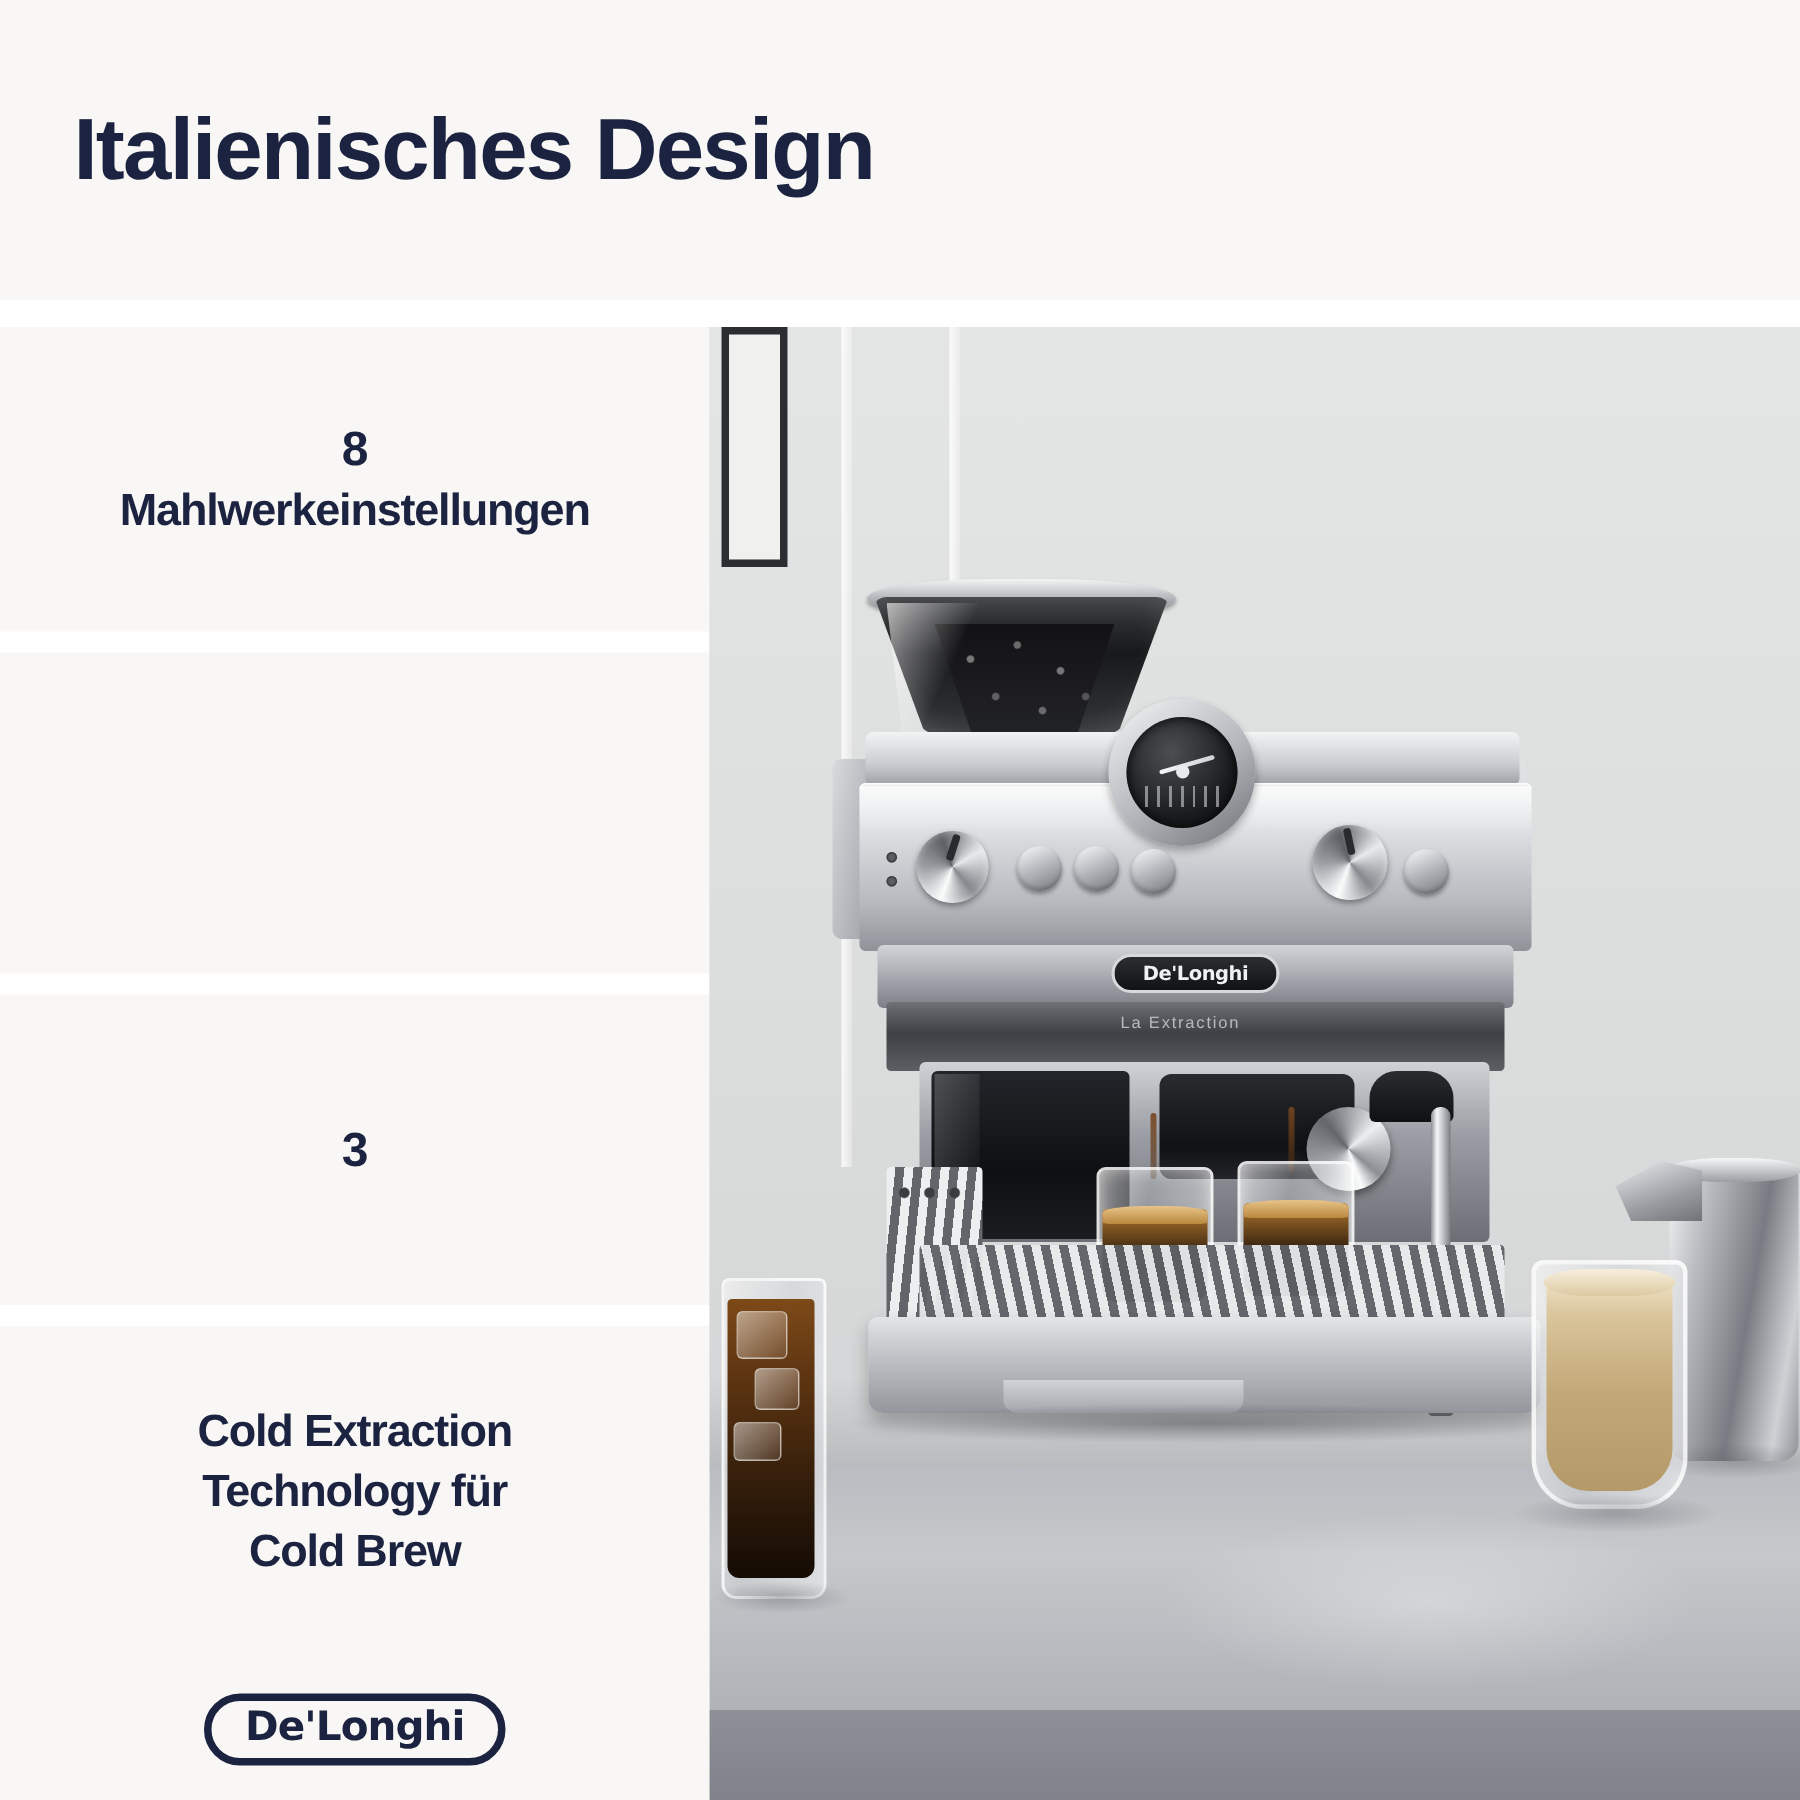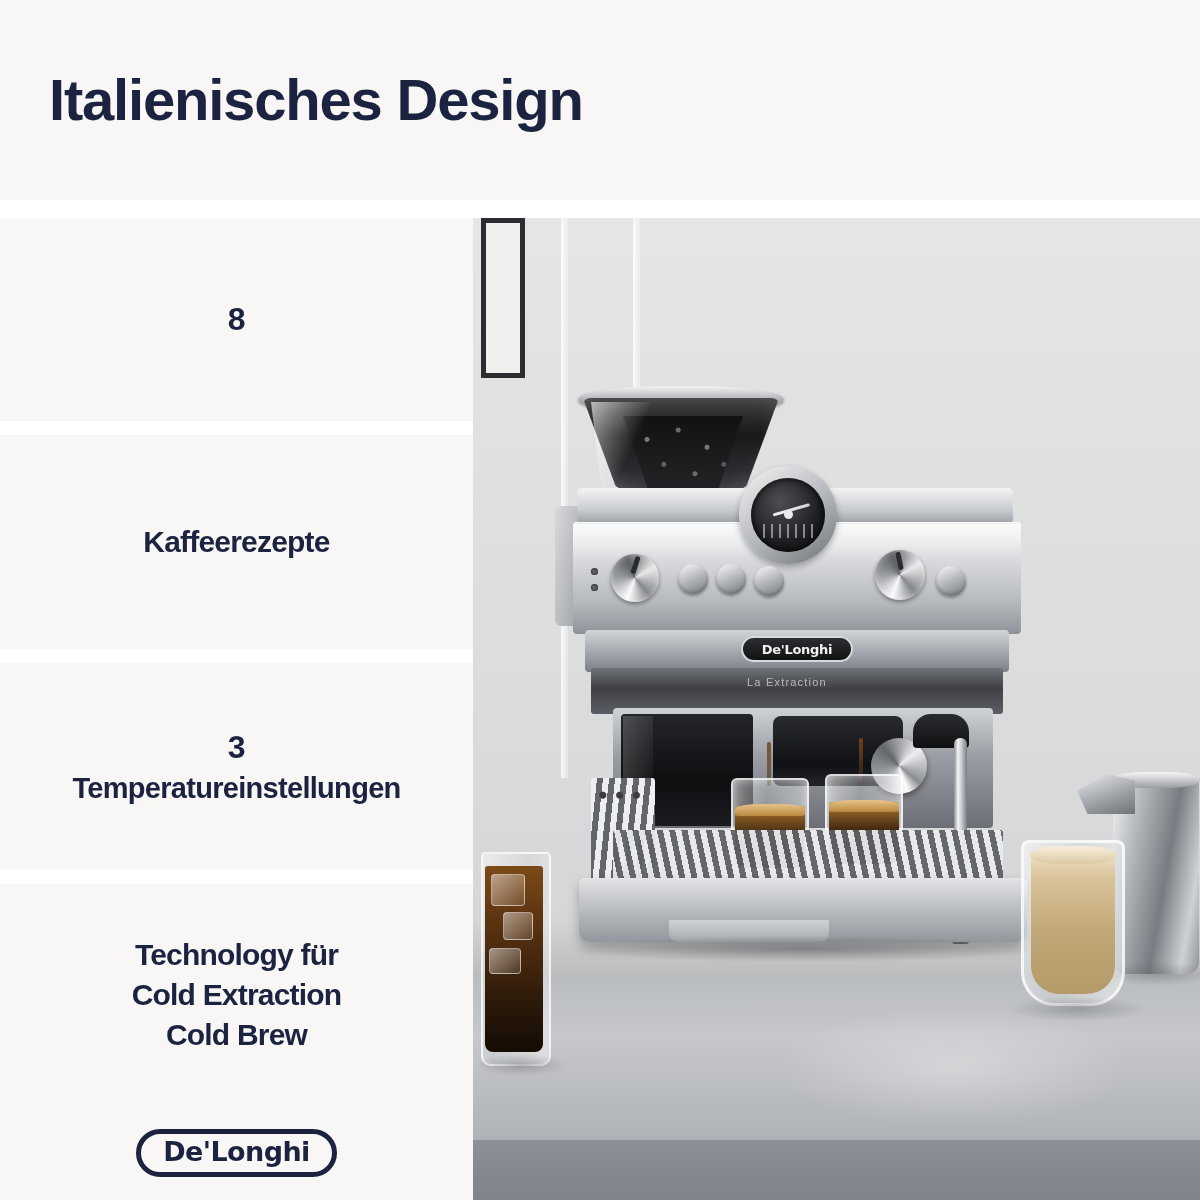--- a/index.html
+++ b/index.html
@@ -445,40 +445,39 @@
 
   <div class="header">
     <h1 class="header-title">Italienisches Design</h1>
   </div>
   <div class="header-rule"></div>
 
   <div class="left-col">
 
     <div class="feature f1">
       <div class="f-num">8</div>
+      <div class="f-line">Mahlwerkeinstellungen</div>
     </div>
 
     <div class="divider"></div>
 
     <div class="feature f2">
-      <div class="f-line">Kaffeerezepte</div>
     </div>
 
     <div class="divider"></div>
 
     <div class="feature f3">
       <div class="f-num">3</div>
-      <div class="f-line small">Temperatureinstellungen</div>
     </div>
 
     <div class="divider"></div>
 
     <div class="feature f4">
+      <div class="f-line">Cold Extraction</div>
       <div class="f-line">Technology für</div>
-      <div class="f-line">Cold Extraction</div>
       <div class="f-line">Cold Brew</div>
     </div>
 
     <div class="logo-wrap">
       <div class="logo">
         <span class="logo-text">De'Longhi</span>
       </div>
     </div>
   </div>
 

